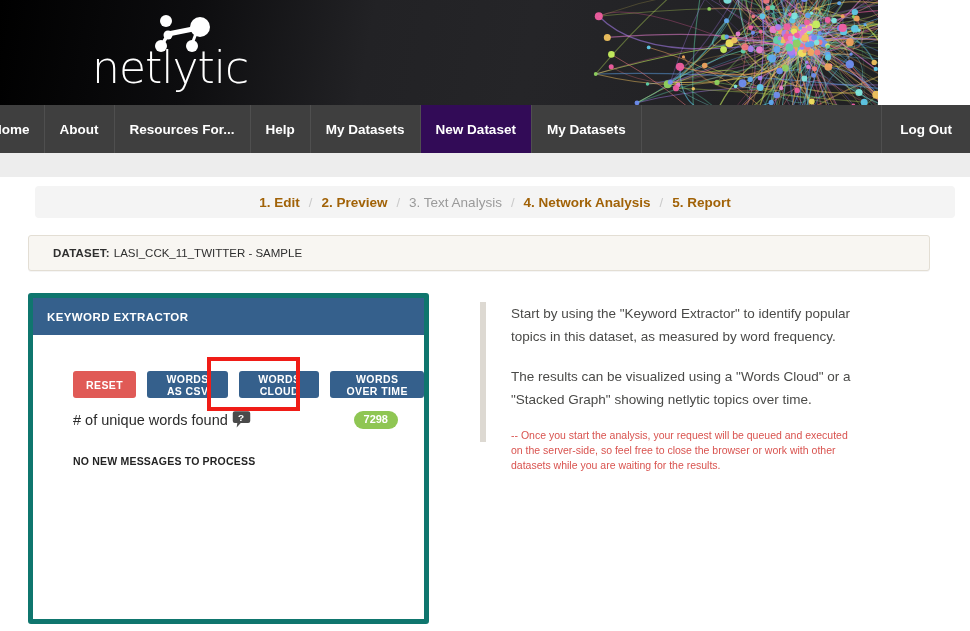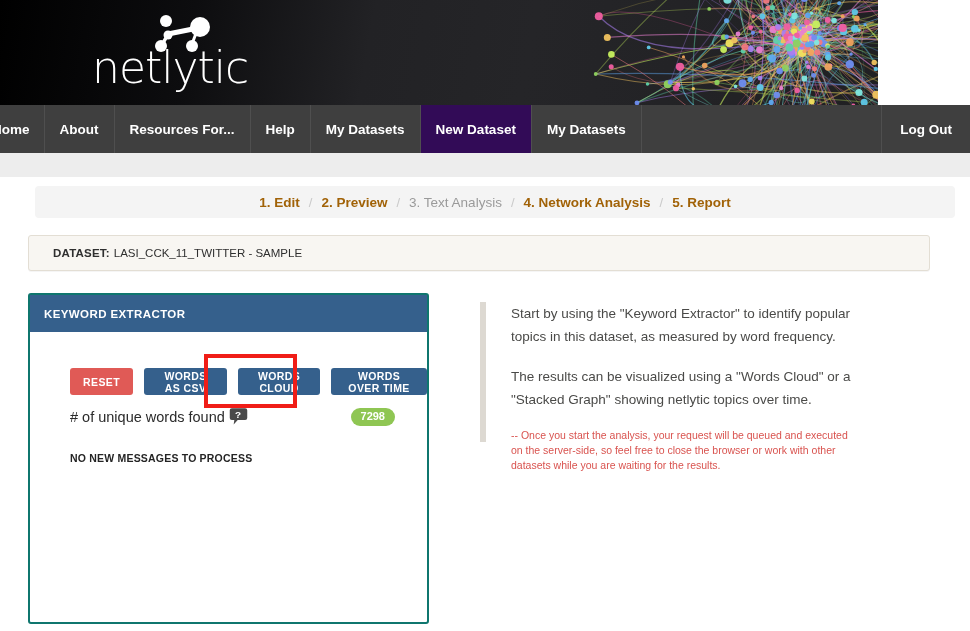--- a/index.html
+++ b/index.html
@@ -172,21 +172,21 @@
   
   .main-row {
     display: flex;
     margin-top: 22px;
     padding-left: 28px;
   }
 
   .panel {
     width: 401px;
     height: 331px;
-    border: 2px solid #0f766e;
+    border: 5px solid #0f766e;
     border-radius: 3px;
     box-sizing: border-box;
     background: #ffffff;
     position: relative;
   }
   .panel-head {
     height: 37px;
     background: #35608c;
     display: flex;
     align-items: center;

